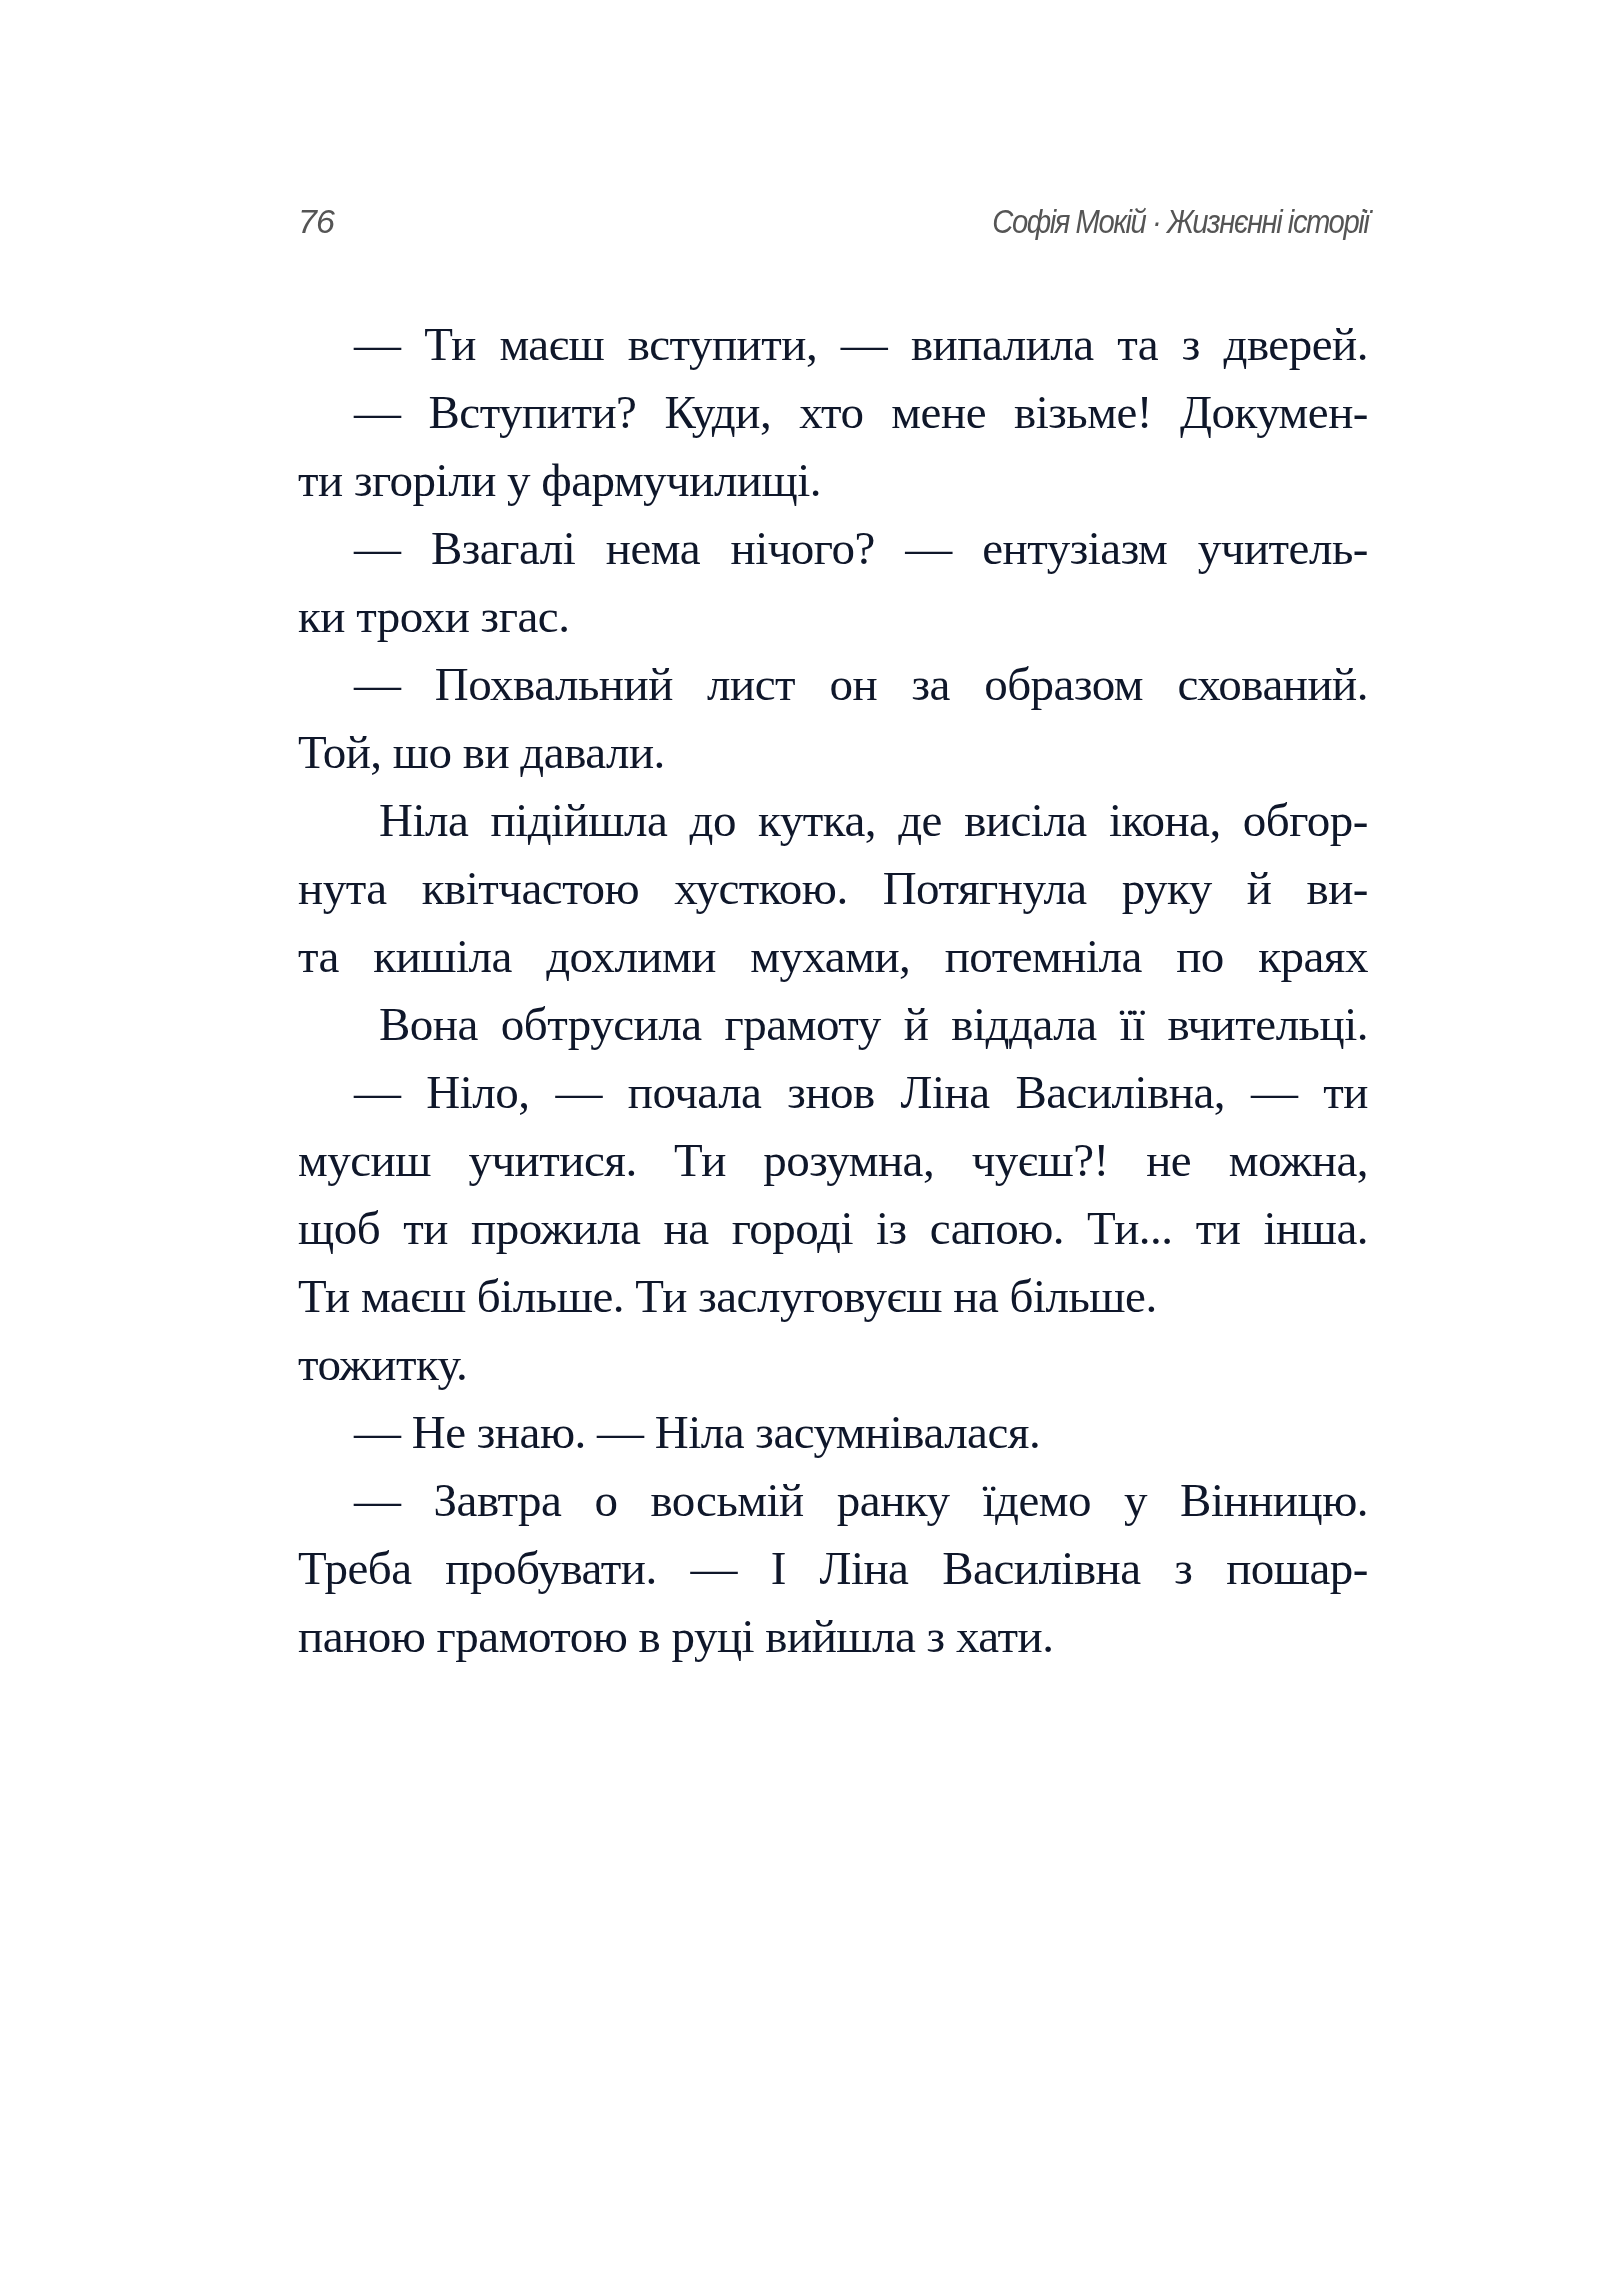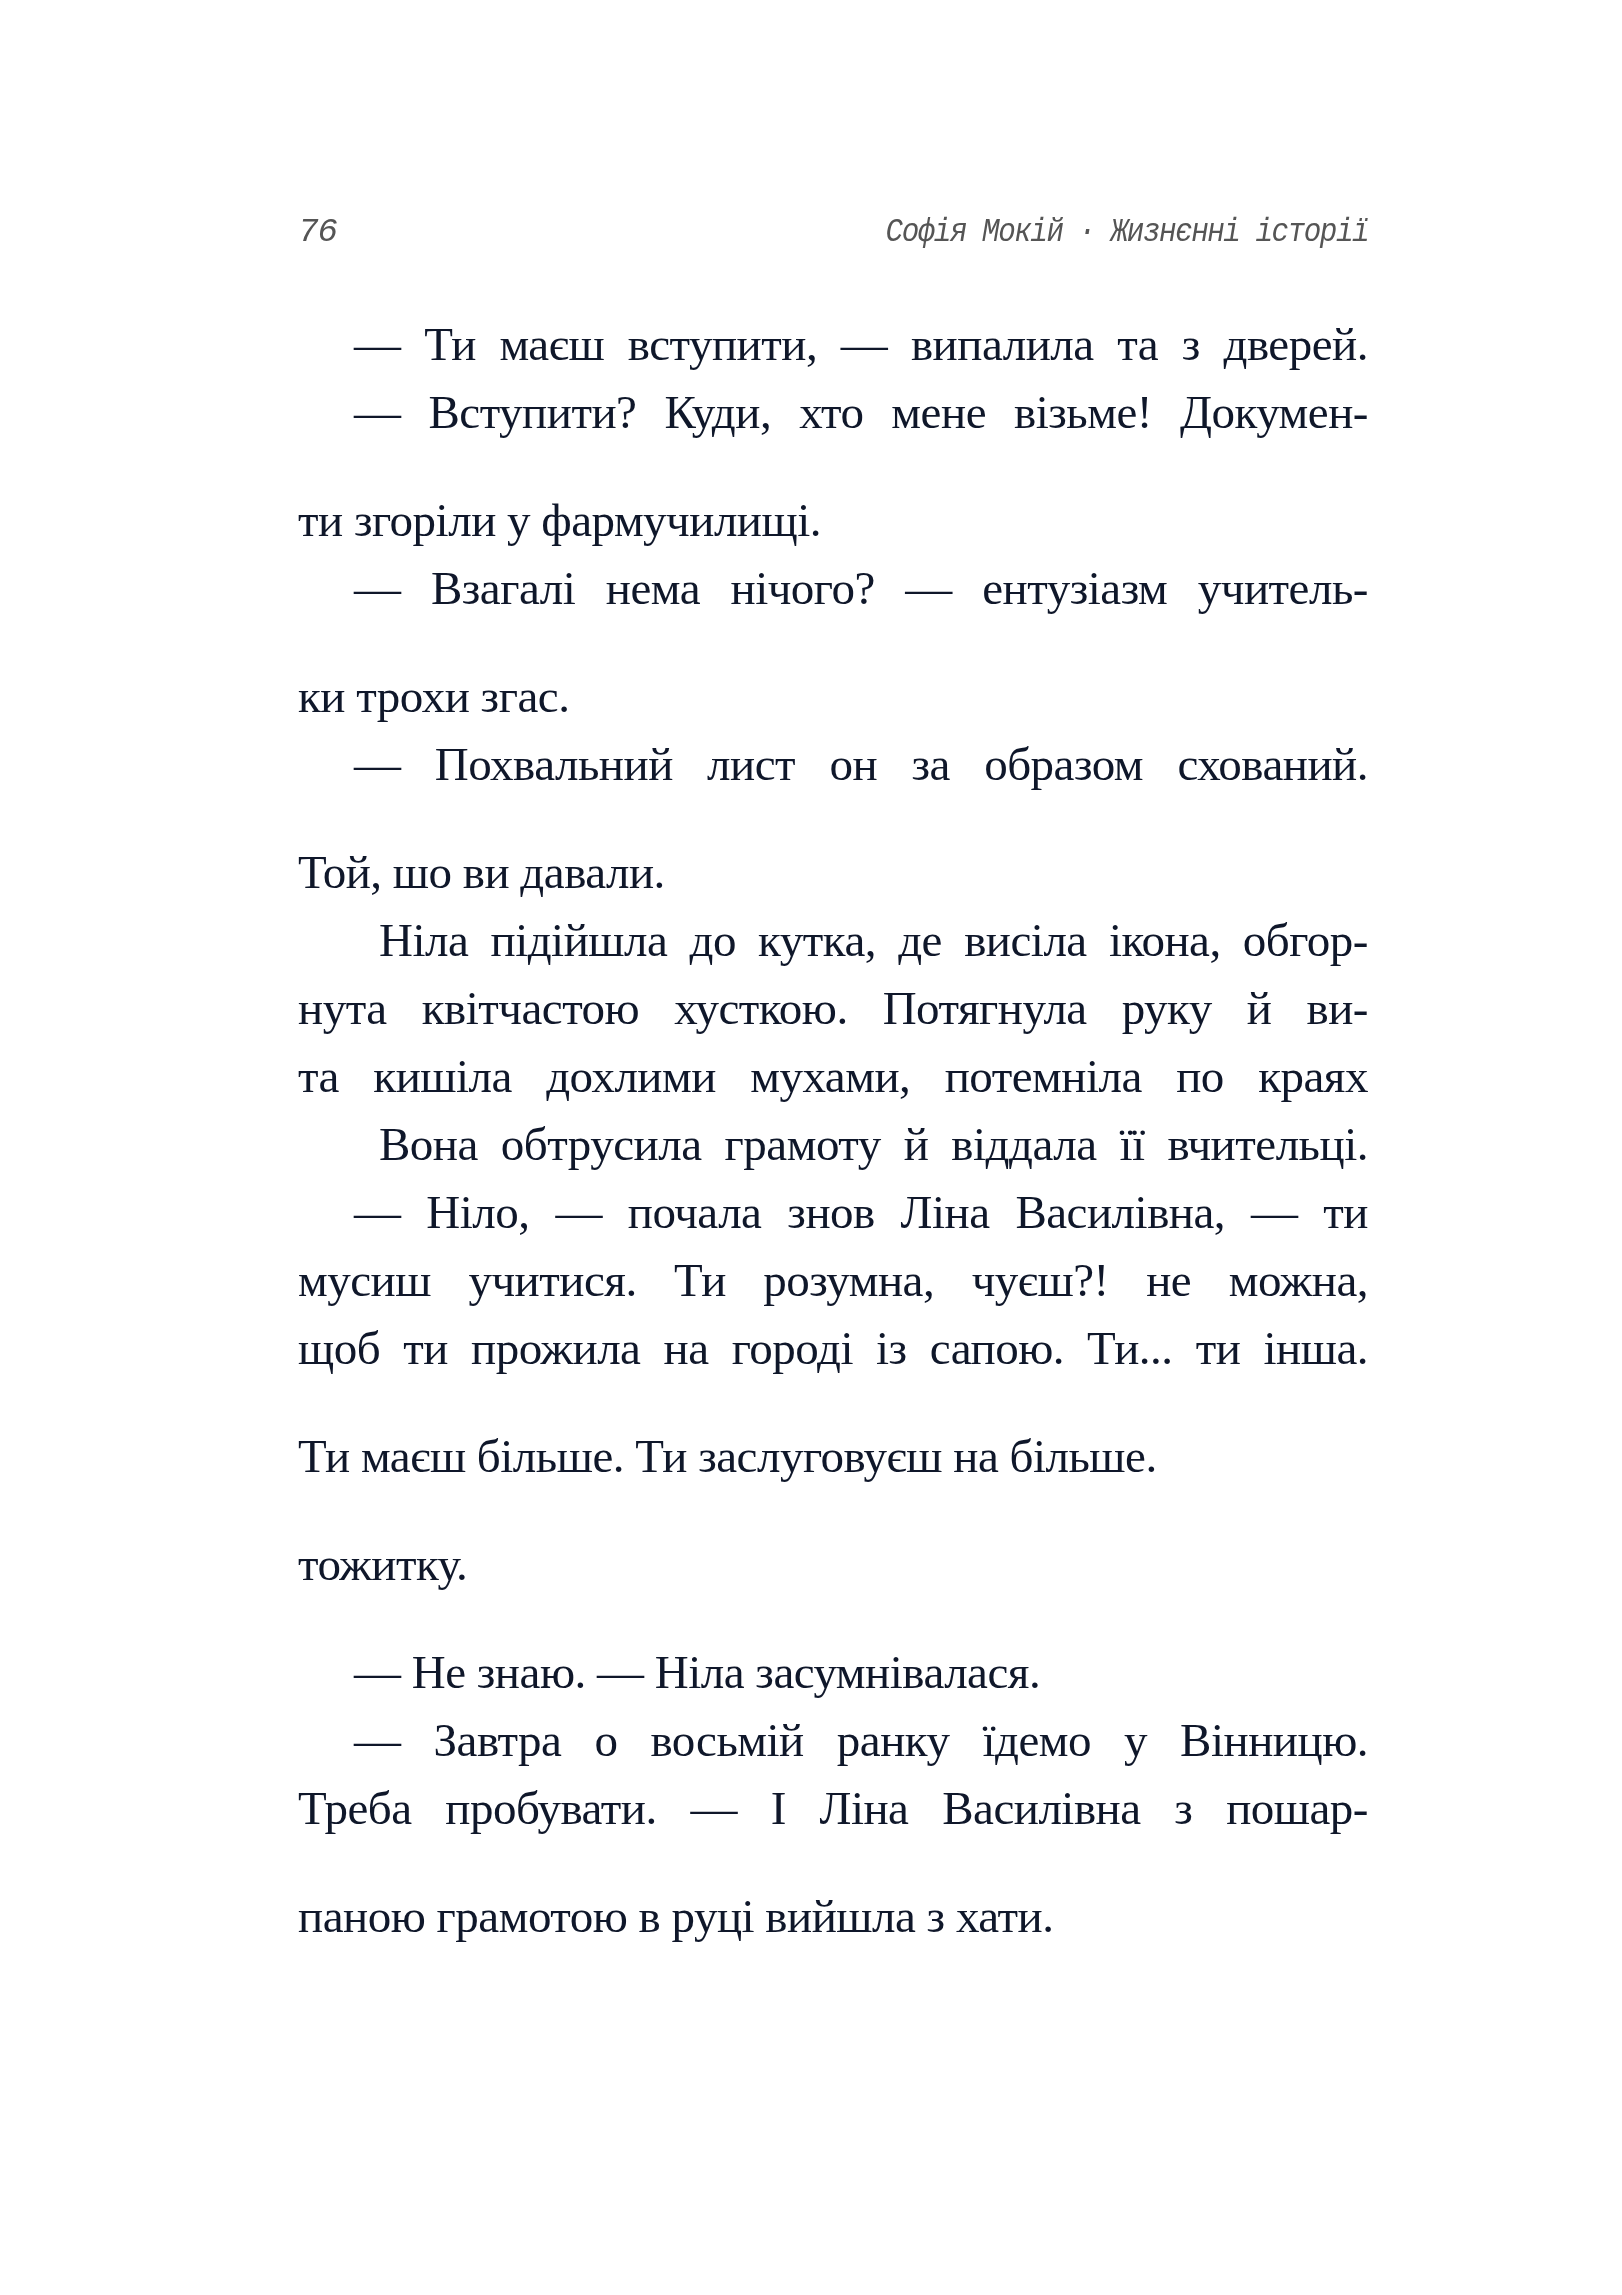--- a/index.html
+++ b/index.html
@@ -15,25 +15,25 @@
       color: #1a1a1a;
     }
     .page {
       position: absolute;
       left: 298px;
       top: 0;
       width: 1070px;
     }
     .running-head {
       position: absolute;
-      top: 207px;
+      top: 196px;
       left: 0;
       width: 1070px;
       height: 51px;
-      font-family: Liberation Mono, monospace;
+      font-family: Liberation Sans, sans-serif;
       color: #555555;
     }
     .page-number {
       position: absolute;
       left: 0;
       top: 0;
       font-size: 34px;
       line-height: 51px;
       font-style: italic;
       letter-spacing: -0.8px;
@@ -69,21 +69,20 @@
       letter-spacing: -0.5px;
     }
     .line.indent {
       padding-left: 56px;
     }
     .line.para-indent {
       padding-left: 81px;
     }
     .line.last {
       text-align-last: left;
-      margin-top: 40px;
     }
   </style>
 </head>
 <body>
 
 <div class="page">
   <div class="running-head">
     <span class="page-number">76</span>
     <span class="header-title">Софія Мокій · Жизнєнні історії</span>
   </div>

